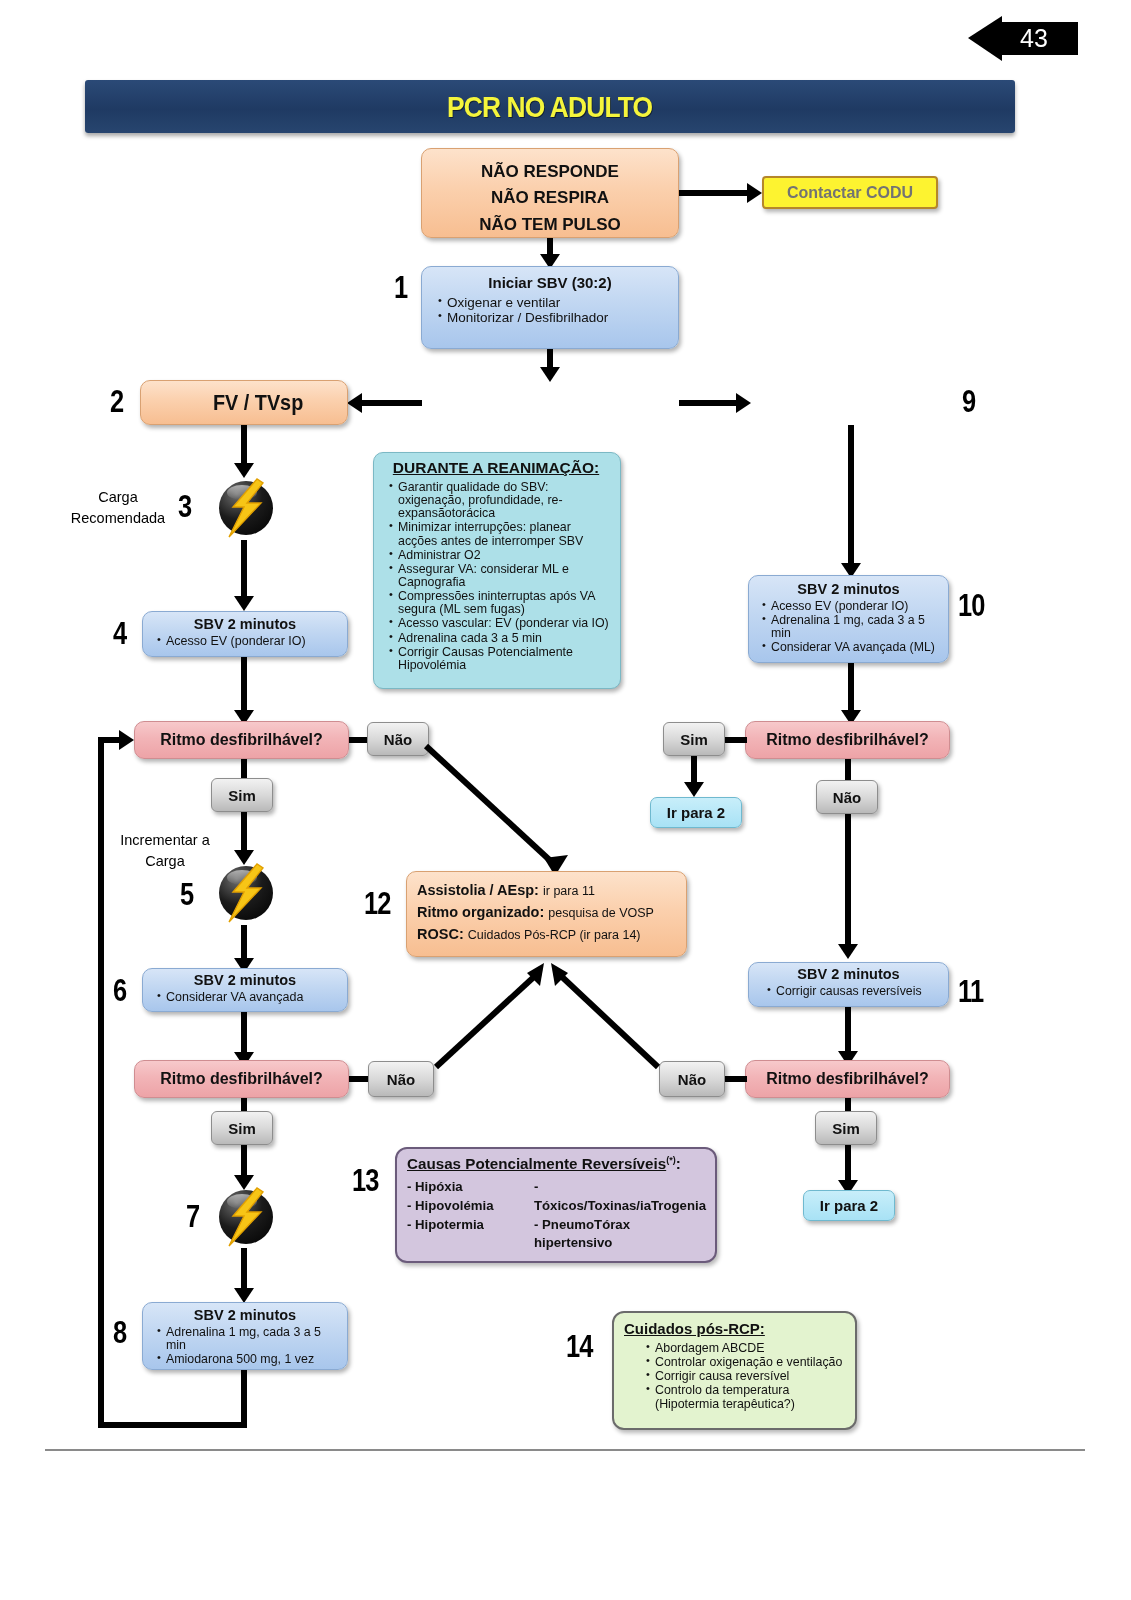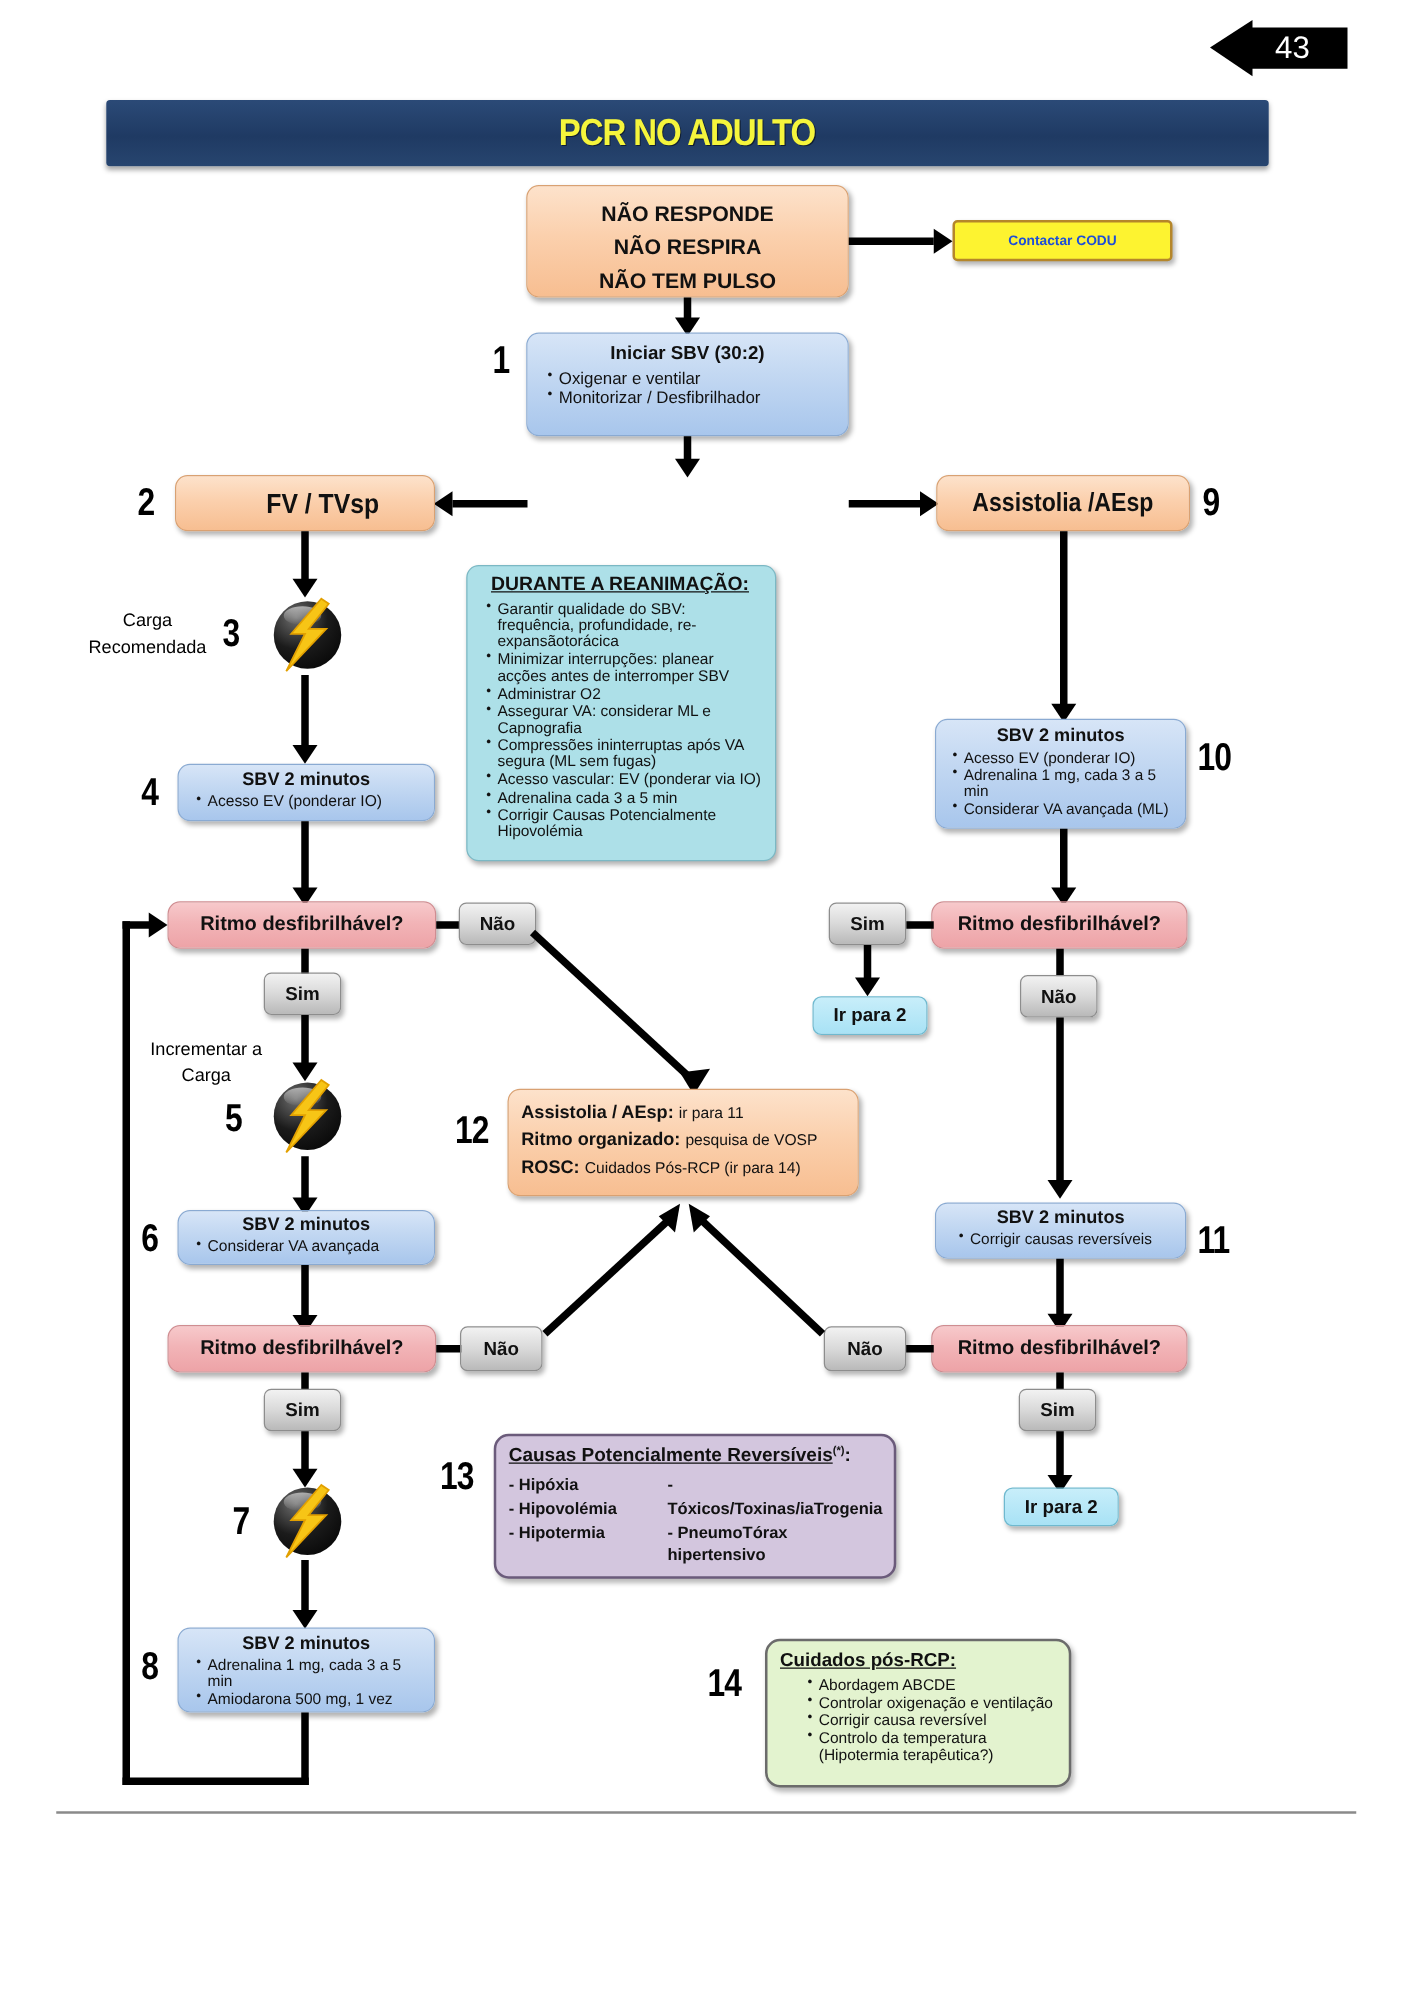--- a/index.html
+++ b/index.html
@@ -197,21 +197,21 @@
   <div class="node peach" style="left:421px;top:148px;width:258px;height:90px;padding-top:10px;font-size:17px;font-weight:bold;line-height:1.55;">
     <div>NÃO RESPONDE</div>
     <div>NÃO RESPIRA</div>
     <div>NÃO TEM PULSO</div>
   </div>
 
   <div class="hline" style="left:679px;top:190px;width:68px;"></div>
   <div class="ahead-r" style="left:747px;top:183px;"></div>
 
   <div class="node yellowbox" style="left:762px;top:176px;width:176px;height:33px;display:flex;align-items:center;justify-content:center;">
-    <span style="font-size:11px;font-weight:bold;color:#1d4ed8;">Contactar CODU</span>
+    <span style="font-size:16px;font-weight:bold;color:#737373;">Contactar CODU</span>
   </div>
 
   <div class="vline" style="left:547px;top:238px;height:18px;"></div>
   <div class="ahead-d" style="left:540px;top:254px;"></div>
 
   <div class="stepnum" style="left:394px;top:270px;">1</div>
   <div class="node blue" style="left:421px;top:266px;width:258px;height:83px;padding-top:7px;font-size:15px;">
     <span class="hd">Iniciar SBV (30:2)</span>
     <ul style="font-size:13.5px;margin-top:5px;">
       <li>Oxigenar  e ventilar</li>
@@ -227,23 +227,20 @@
   <div class="ahead-l" style="left:347px;top:393px;"></div>
 
   <div class="hline" style="left:679px;top:400px;width:57px;"></div>
   <div class="ahead-r" style="left:736px;top:393px;"></div>
 
   <div class="stepnum" style="left:110px;top:384px;">2</div>
   <div class="node peach" style="left:140px;top:380px;width:208px;height:45px;display:flex;align-items:center;justify-content:center;padding-left:28px;">
     <span style="font-size:22px;font-weight:bold;transform:scaleX(.9);">FV / TVsp</span>
   </div>
 
-  <div class="node peach" style="left:749px;top:380px;width:203px;height:45px;display:flex;align-items:center;justify-content:center;">
-    <span style="font-size:21px;font-weight:bold;transform:scaleX(.88);">Assistolia /AEsp</span>
-  </div>
   <div class="stepnum" style="left:962px;top:384px;">9</div>
 
   <div class="vline" style="left:241px;top:425px;height:40px;"></div>
   <div class="ahead-d" style="left:234px;top:463px;"></div>
 
   <div class="sidelabel" style="left:58px;top:487px;width:120px;">
     <div>Carga</div>
     <div>Recomendada</div>
   </div>
   <div class="stepnum" style="left:178px;top:489px;">3</div>
@@ -266,21 +263,21 @@
       <li>Acesso EV (ponderar IO)</li>
     </ul>
   </div>
 
   <div class="vline" style="left:241px;top:657px;height:55px;"></div>
   <div class="ahead-d" style="left:234px;top:710px;"></div>
 
   <div class="node teal" style="left:373px;top:452px;width:248px;height:237px;padding:6px 4px 0 2px;border-radius:10px;">
     <span class="hd" style="font-size:15.5px;text-decoration:underline;">DURANTE A REANIMAÇÃO:</span>
     <ul style="font-size:12.4px;margin-top:4px;padding-left:13px;">
-      <li>Garantir qualidade do SBV: frequência, profundidade, re-expansãotorácica</li>
+      <li>Garantir qualidade do SBV: oxigenação, profundidade, re-expansãotorácica</li>
       <li>Minimizar interrupções: planear acções antes de interromper SBV</li>
       <li>Administrar O2</li>
       <li>Assegurar VA: considerar ML e Capnografia</li>
       <li>Compressões ininterruptas após VA segura (ML sem fugas)</li>
       <li>Acesso vascular: EV (ponderar via IO)</li>
       <li>Adrenalina cada 3 a 5 min</li>
       <li>Corrigir Causas Potencialmente Hipovolémia</li>
     </ul>
   </div>
 

